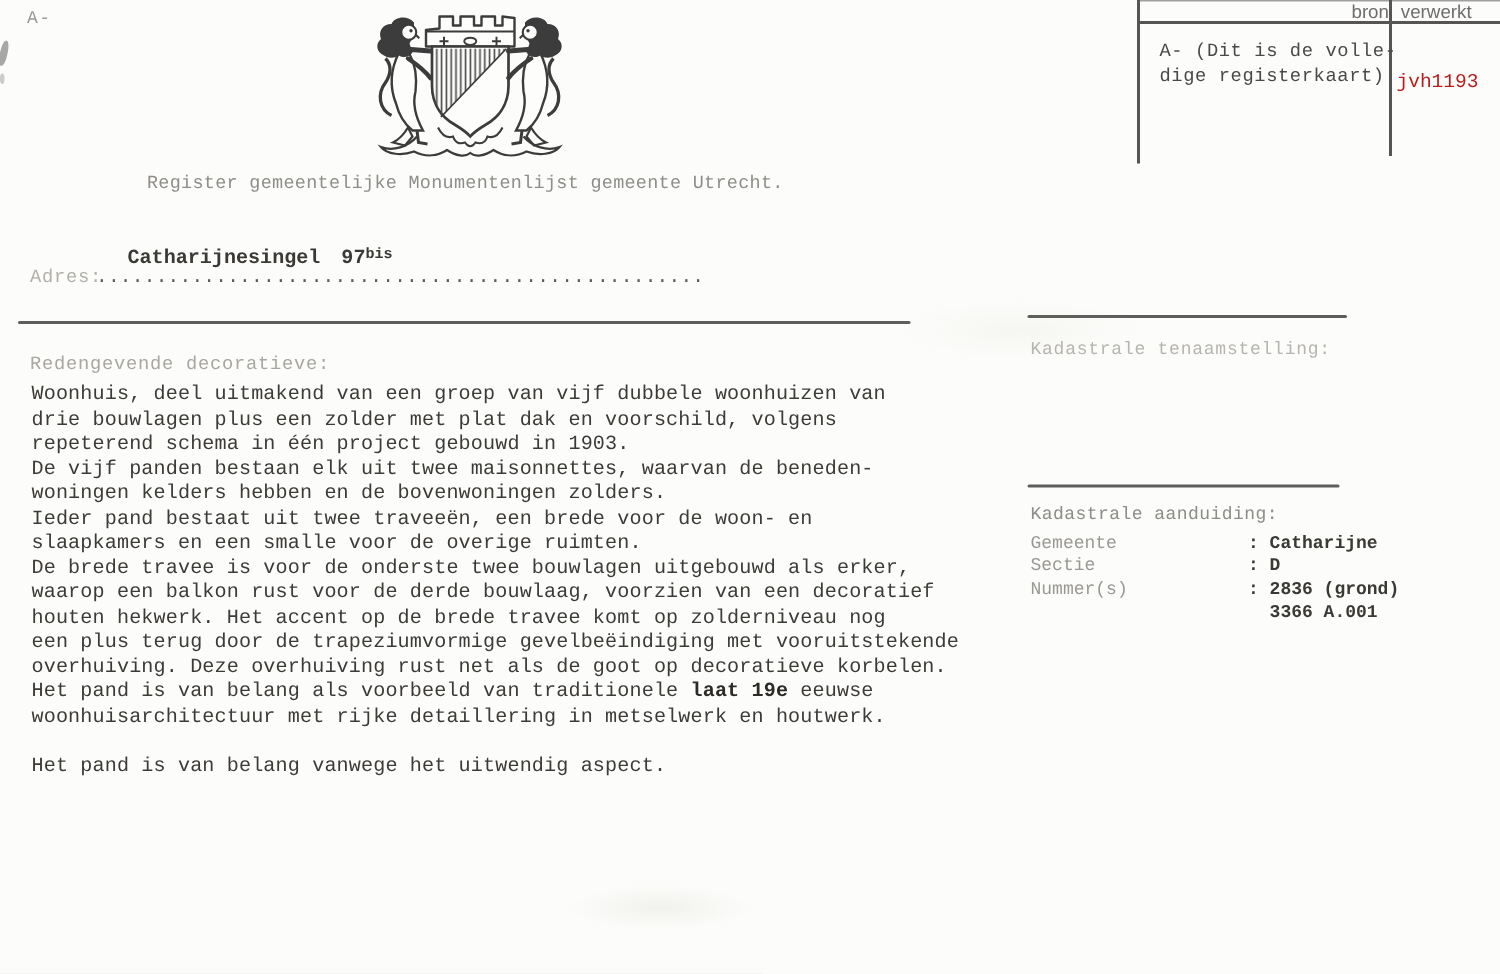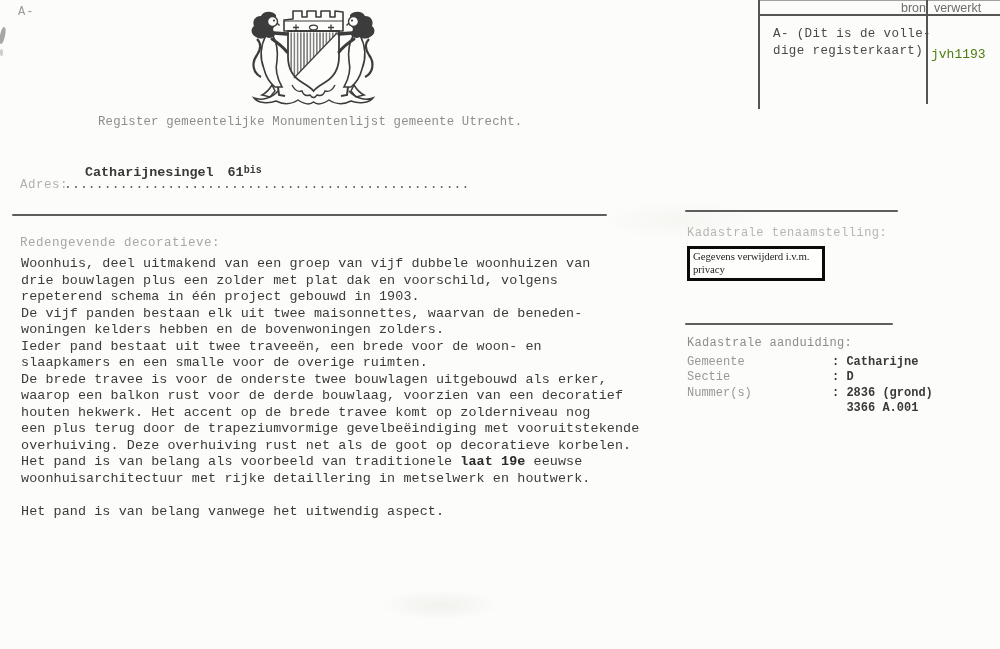--- a/index.html
+++ b/index.html
@@ -41,21 +41,21 @@
   
   .tbl-line{background:#565553;}
   .tbl-top{left:758px;top:0;width:242px;height:1px;opacity:.55;}
   .tbl-vl-left{left:758px;top:0;width:2px;height:109px;}
   .tbl-vl-mid{left:926px;top:0;width:2px;height:104px;}
   .tbl-head-rule{left:758px;top:13.5px;width:242px;height:2px;}
   .tbl-head{top:1px;font-size:12.5px;color:#6e6d6b;text-align:center;}
   .th-bron{left:758px;width:168px;text-align:right;}
   .th-verwerkt{left:927px;width:61px;}
   .bron-cell{left:773px;top:26px;font-size:12.5px;line-height:17px;color:#4a4948;letter-spacing:.4px;white-space:nowrap;}
-  .verwerkt-cell{left:931px;top:47px;font-size:13px;color:#4d7c0f;text-align:center;}
+  .verwerkt-cell{left:931px;top:47px;font-size:13px;color:#b91c1c;text-align:center;}
 
   .ten-label{left:687px;top:226px;font-size:12px;color:#b7b5b0;letter-spacing:.5px;}
   .privacy-box{
     left:687px;top:246px;width:138px;
     border:3px solid #0a0a0a;background:#fefefd;
     padding:1px 3px 2px 3px;box-sizing:border-box;
     font-size:10.8px;line-height:13px;color:#1e1e1c;letter-spacing:-.1px;
   }
 
   .kad-label{left:687px;top:336px;font-size:12px;color:#8d8c88;letter-spacing:.3px;}
@@ -116,21 +116,21 @@
 
       <path d="M30,86 C24,93 14,96 6,93 C10,98 20,99 28,96 C36,100 44,99 50,95 C56,99 62,100 65.5,97 C69,100 75,99 81,95 C87,99 95,100 103,96 C111,99 121,98 125,93 C117,96 107,93 101,86" fill="none" stroke="#3c3c3c" stroke-width="1.5"></path>
       <path d="M44,80 Q48,88 54,86 Q56,92 62,90 Q65.5,95 69,90 Q75,92 77,86 Q83,88 87,80" fill="none" stroke="#3c3c3c" stroke-width="1.4"></path>
     </svg>
   </div>
 
   <div class="abs reg-title mono">Register gemeentelijke Monumentenlijst gemeente Utrecht.</div>
 
   <div class="abs adres-label mono">Adres:</div>
   <div class="abs adres-value mono">
-    <span>Catharijnesingel</span><span class="num">61</span><span class="sfx">bis</span>
+    <span>Catharijnesingel</span><span class="num">97</span><span class="sfx">bis</span>
   </div>
   <div class="abs adres-dots mono">...................................................</div>
 
   <div class="abs rule rule-main"></div>
 
   <div class="abs desc-label mono">Redengevende decoratieve:</div>
   <div class="abs desc-text mono">
       <div>Woonhuis, deel uitmakend van een groep van vijf dubbele woonhuizen van</div>
       <div>drie bouwlagen plus een zolder met plat dak en voorschild, volgens</div>
       <div>repeterend schema in één project gebouwd in 1903.</div>
@@ -156,21 +156,20 @@
   <div class="abs tbl-head th-bron sans">bron</div>
   <div class="abs tbl-head th-verwerkt sans">verwerkt</div>
   <div class="abs bron-cell mono">
     <div>A- (Dit is de volle-</div>
     <div>dige registerkaart)</div>
   </div>
   <div class="abs verwerkt-cell mono">jvh1193</div>
 
   <div class="abs rule rule-ten"></div>
   <div class="abs ten-label mono">Kadastrale tenaamstelling:</div>
-  <div class="abs privacy-box serif">Gegevens verwijderd i.v.m. privacy</div>
 
   <div class="abs rule rule-kad"></div>
   <div class="abs kad-label mono">Kadastrale aanduiding:</div>
   <div class="abs kad-rows mono">
       <div class="krow"><span class="klabel">Gemeente</span><span class="kvalue">: Catharijne</span></div>
       <div class="krow"><span class="klabel">Sectie</span><span class="kvalue">: D</span></div>
       <div class="krow"><span class="klabel">Nummer(s)</span><span class="kvalue">: 2836 (grond)</span></div>
       <div class="krow"><span class="klabel">&nbsp;</span><span class="kvalue">  3366 A.001</span></div>
     </div>
 

